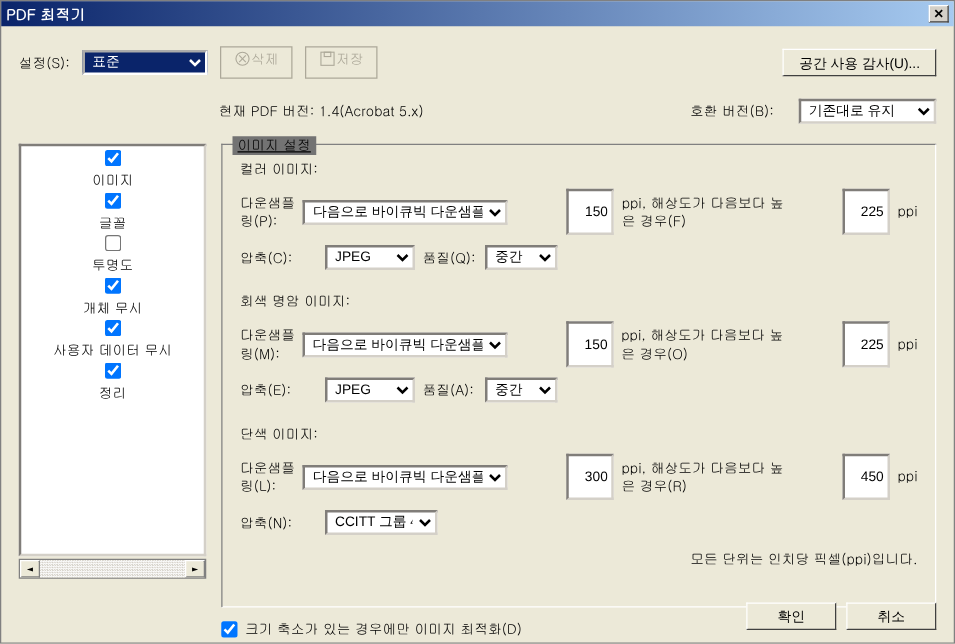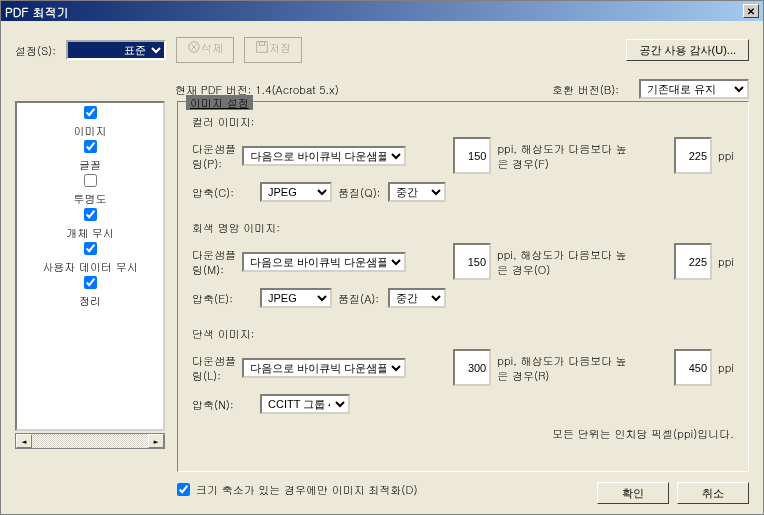--- a/index.html
+++ b/index.html
@@ -4,26 +4,26 @@
   <style>
     * { box-sizing: border-box; margin: 0; padding: 0; }
     body { font-family: "Gulim", "Dotum", sans-serif; font-size: 11px; background: #d4d0c8; }
     .window { width: 764px; height: 515px; background: #ece9d8; border: 1px solid #808080; position: relative; }
     .titlebar { height: 20px; background: linear-gradient(to right, #0a246a, #a6caf0); color: #fff; display: flex; align-items: center; padding: 0 4px; font-size: 12px; font-weight: bold; }
     .titlebar-text { flex: 1; }
     .close-btn { width: 16px; height: 14px; background: #d4d0c8; border: 1px solid #fff; border-right-color: #404040; border-bottom-color: #404040; color: #000; font-size: 10px; display: flex; align-items: center; justify-content: center; cursor: pointer; font-family: Arial; font-weight: bold; }
     .content { padding: 16px 14px 10px 14px; }
     .top-row { display: flex; align-items: center; gap: 10px; margin-bottom: 16px; }
     .label { font-size: 11px; }
-    .select { background: #0a246a; color: #fff; border: 2px inset #fff; height: 20px; font-size: 11px; padding: 1px 2px; width: 100px; text-align: right; }
+    .select { background: #0a246a; color: #fff; border: 2px inset #fff; height: 20px; font-size: 11px; padding: 1px 2px; width: 100px; }
     .btn-toolbar { height: 26px; padding: 2px 10px; background: #ece9d8; border: 1px solid #aca899; color: #aca899; display: flex; align-items: flex-start; gap: 0; font-size: 11px; }
     .icon-svg { width: 14px; height: 14px; }
     .spacer { flex: 1; }
     .btn-3d { border: 1px solid #404040; border-top: 1px solid #fff; border-left: 1px solid #fff; background: #ece9d8; padding: 2px 12px; height: 22px; font-size: 11px; cursor: pointer; }
-    .version-row { display: flex; align-items: center; margin-bottom: 2px; padding-left: 160px; gap: 20px; font-size: 11px; }
+    .version-row { display: flex; align-items: center; margin-bottom: 16px; padding-left: 160px; gap: 20px; font-size: 11px; }
     .version-row .left { flex: 1; }
     .main-area { display: flex; gap: 12px; }
     .sidebar { width: 150px; }
     .listbox { width: 150px; height: 330px; background: #fff; border: 2px inset #d4d0c8; padding: 2px; overflow: hidden; }
     .list-item { display: flex; align-items: center; gap: 4px; padding: 1px 0; font-size: 11px; flex-direction: column; }
     .list-item input[type=checkbox] { width: 13px; height: 13px; }
     .hscroll { width: 150px; height: 16px; background: #ece9d8; border: 1px solid #808080; display: flex; margin-top: 2px; }
     .hscroll-btn { width: 16px; height: 14px; background: #ece9d8; border: 1px solid #fff; border-right-color: #808080; border-bottom-color: #808080; font-size: 8px; display:flex; align-items:center; justify-content:center; }
     .hscroll-track { flex: 1; background: repeating-conic-gradient(#d4d0c8 0% 25%, #fff 0% 50%) 50% / 2px 2px; }
     .settings-panel { flex: 1; position: relative; }

